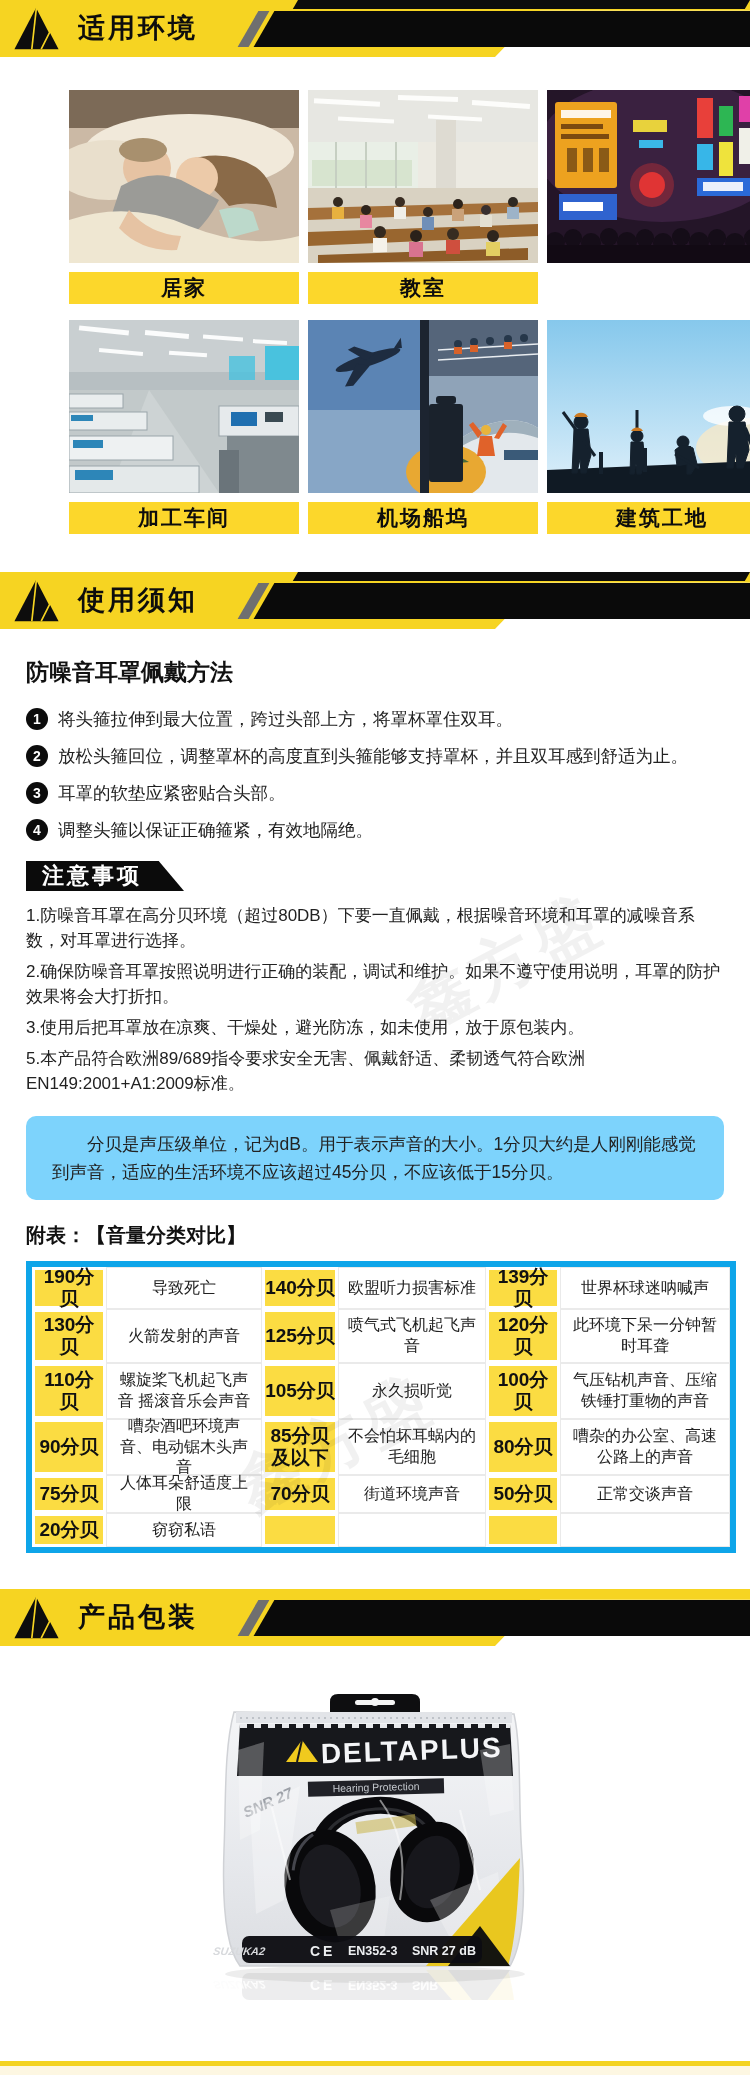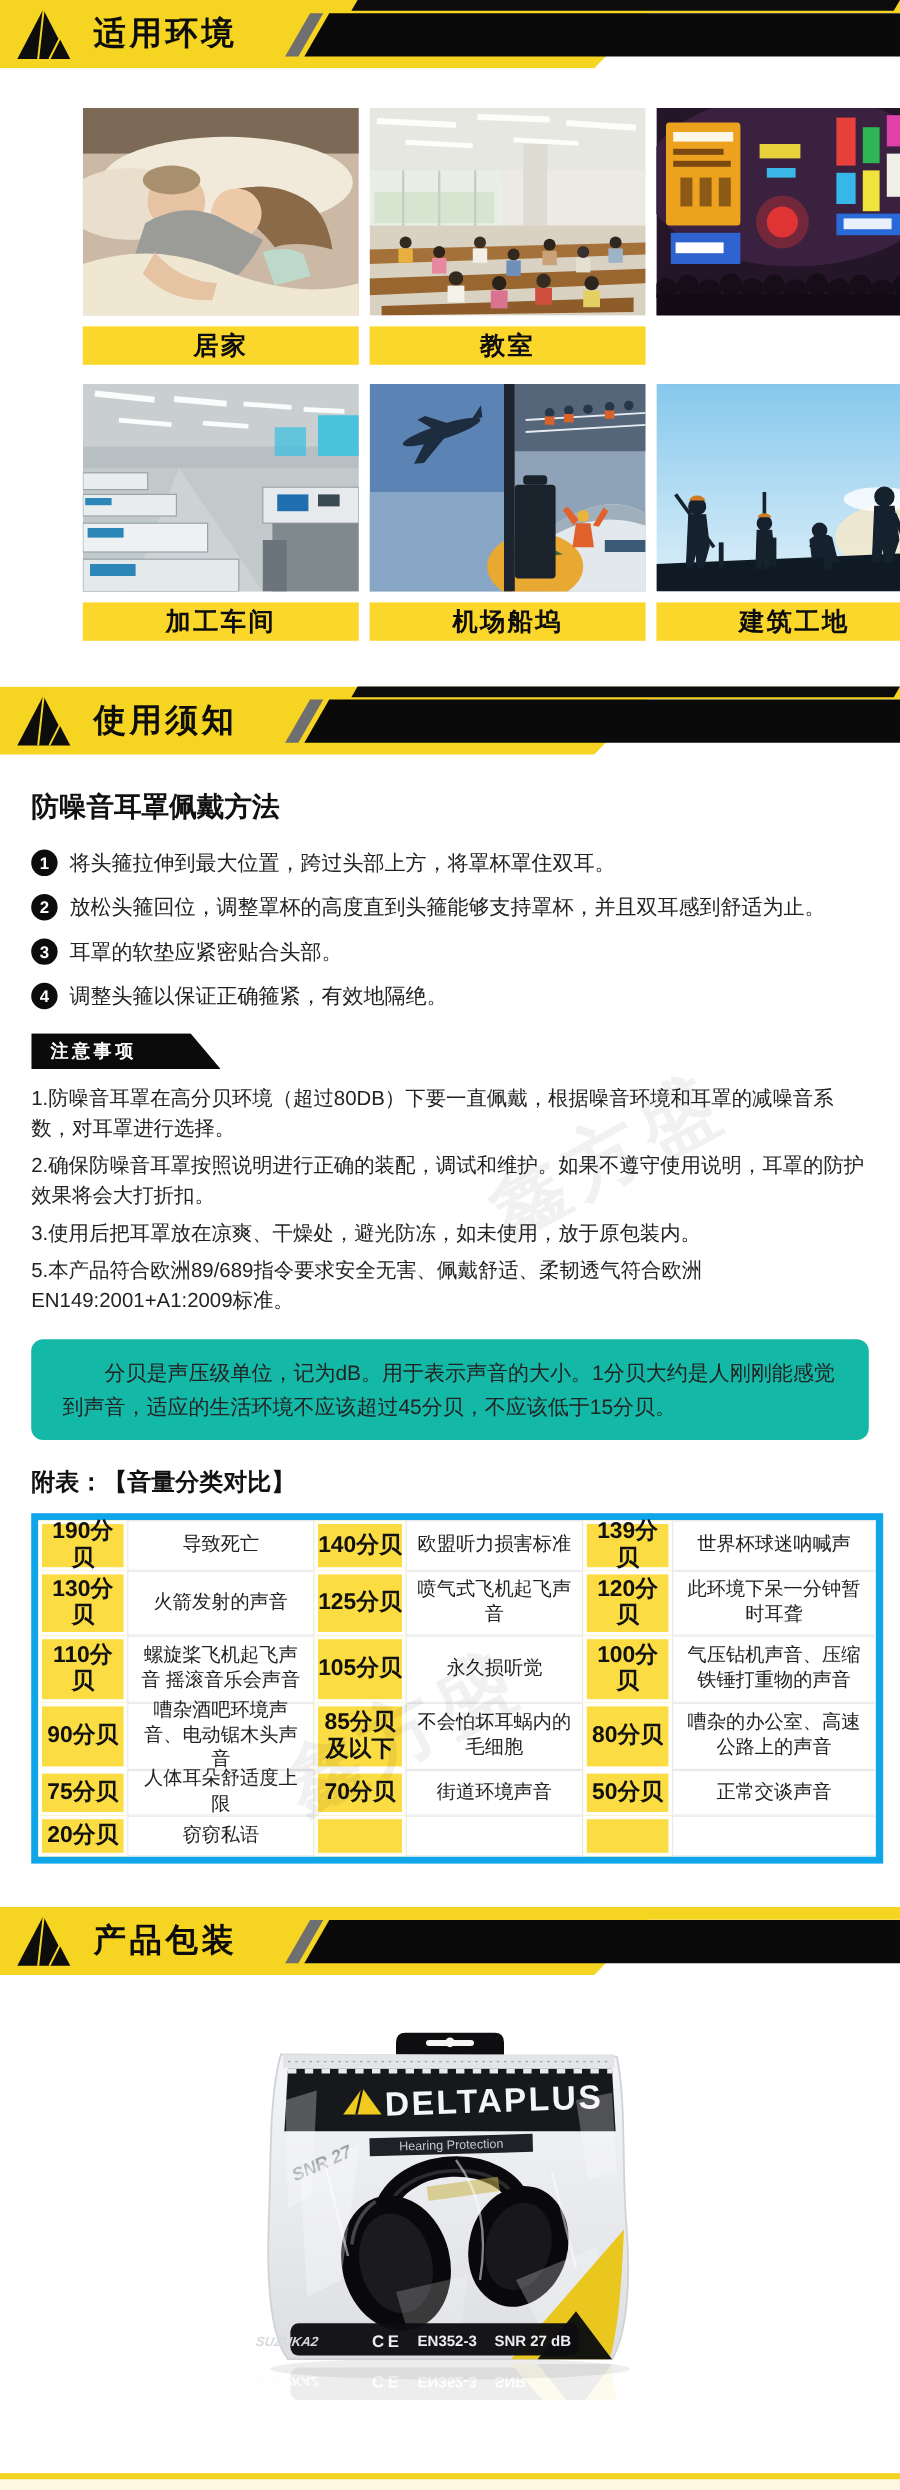--- a/index.html
+++ b/index.html
@@ -28,25 +28,25 @@
     justify-content:center;font-size:21px;font-weight:bold;letter-spacing:2px;color:#0d0d0d;}
 
   
   .usage{padding:0 26px;}
   .usage-title{margin:28px 0 0;font-size:23px;font-weight:bold;color:#111;}
   .steps{margin-top:18px;}
   .step{display:flex;gap:10px;margin-bottom:11px;font-size:17.5px;line-height:26px;color:#222;}
   .stepnum{flex:0 0 auto;width:22px;height:22px;margin-top:2px;border-radius:50%;background:#0c0c0c;
     color:#fff;font-size:14px;font-weight:bold;display:flex;align-items:center;justify-content:center;}
   .notice-tag{margin-top:18px;width:158px;height:30px;background:#0b0b0b;color:#fff;font-weight:bold;
-    font-size:15px;letter-spacing:3px;display:flex;align-items:center;padding-left:16px;
+    font-size:22px;letter-spacing:3px;display:flex;align-items:center;padding-left:16px;
     box-sizing:border-box;clip-path:polygon(0 0,84% 0,100% 100%,0 100%);}
   .notice-items{margin-top:12px;}
   .notice-items p{margin:0 0 6px;font-size:17px;line-height:25px;color:#222;}
-  .tip{margin-top:20px;background:#14b8a6;border-radius:10px;padding:14px 26px;font-size:17.5px;
+  .tip{margin-top:20px;background:#7dd3fc;border-radius:10px;padding:14px 26px;font-size:17.5px;
     line-height:28px;text-indent:2em;color:#222;}
   .tbl-title{margin:22px 0 0;font-size:20px;font-weight:bold;color:#111;}
 
   
   .vol-table{margin:12px auto 0;width:698px;display:grid;
     grid-template-columns:74px 156px 76px 148px 74px 170px;
     grid-template-rows:42px 54px 56px 56px 38px 34px;
     border:6px solid #0ea5e9;box-sizing:content-box;}
   .cell{display:flex;align-items:center;justify-content:center;text-align:center;
     border:1px solid #eaeaea;font-size:16px;line-height:1.3;padding:2px 6px;

